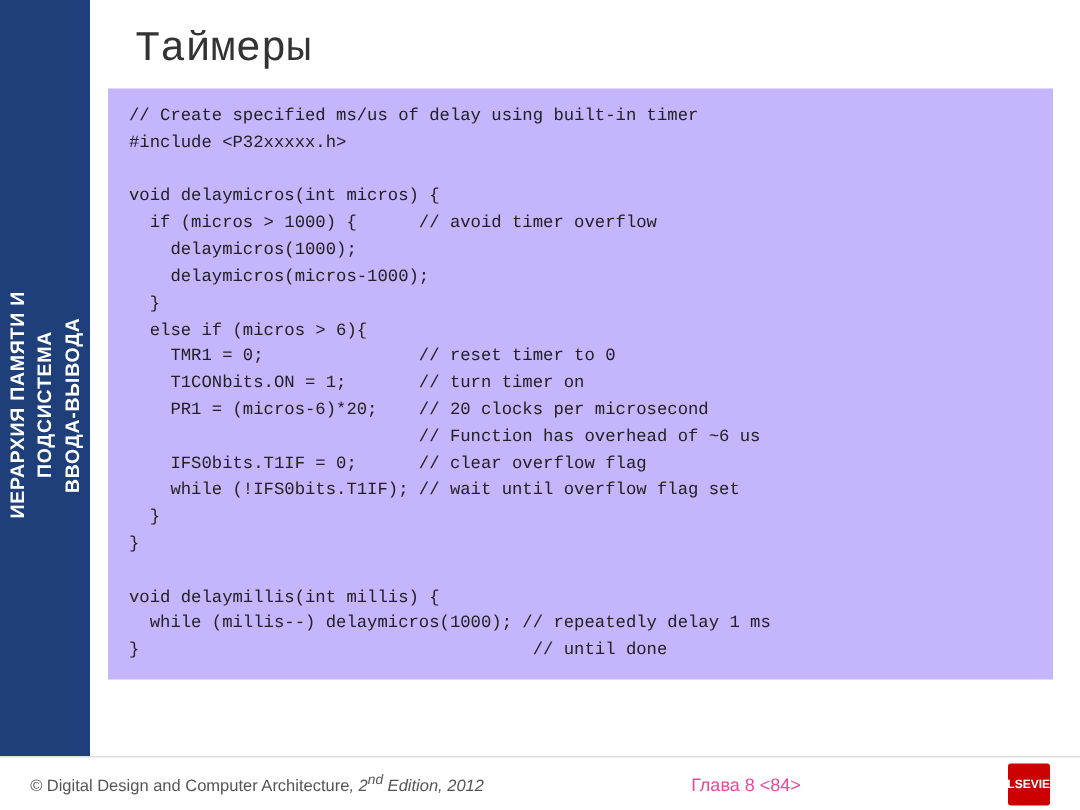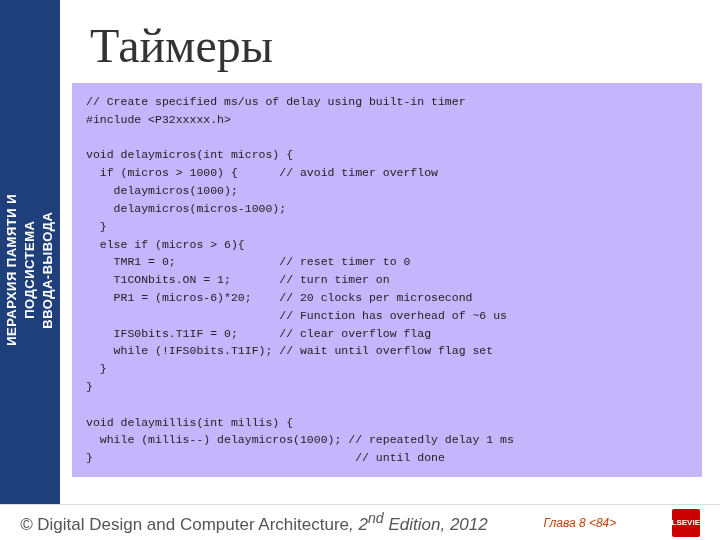--- a/index.html
+++ b/index.html
@@ -19,24 +19,24 @@
       background: #fff;
     }
 
     
     .title-bar {
       background: #fff;
       padding: 18px 30px 10px 30px;
     }
 
     .title {
-      font-size: 48px;
+      font-size: 28px;
       font-weight: normal;
       color: #333;
-      font-family: Liberation Serif, serif;
+      font-family: Liberation Mono, monospace;
     }
 
     .code-block {
       font-family: 'Courier New', Courier, monospace;
       font-size: 11.5px;
       line-height: 1.55;
       color: #222;
       white-space: pre;
     }
 
@@ -49,33 +49,32 @@
       height: 36px;
       background: #fff;
       display: flex;
       align-items: center;
       justify-content: space-between;
       padding: 0 20px;
       border-top: 1px solid #ddd;
     }
 
     .footer-left {
-      font-size: 17px;
+      font-size: 11px;
       color: #555;
       font-style: italic;
     }
 
     .footer-left span {
       font-style: normal;
     }
 
     .footer-center {
       font-size: 12px;
-      color: #c2410c;
-      font-style: italic;
+      color: #ec4899;
     }
 
     .footer-right {
       display: flex;
       align-items: center;
     }
 
     
     .elsevier-logo {
       width: 28px;

